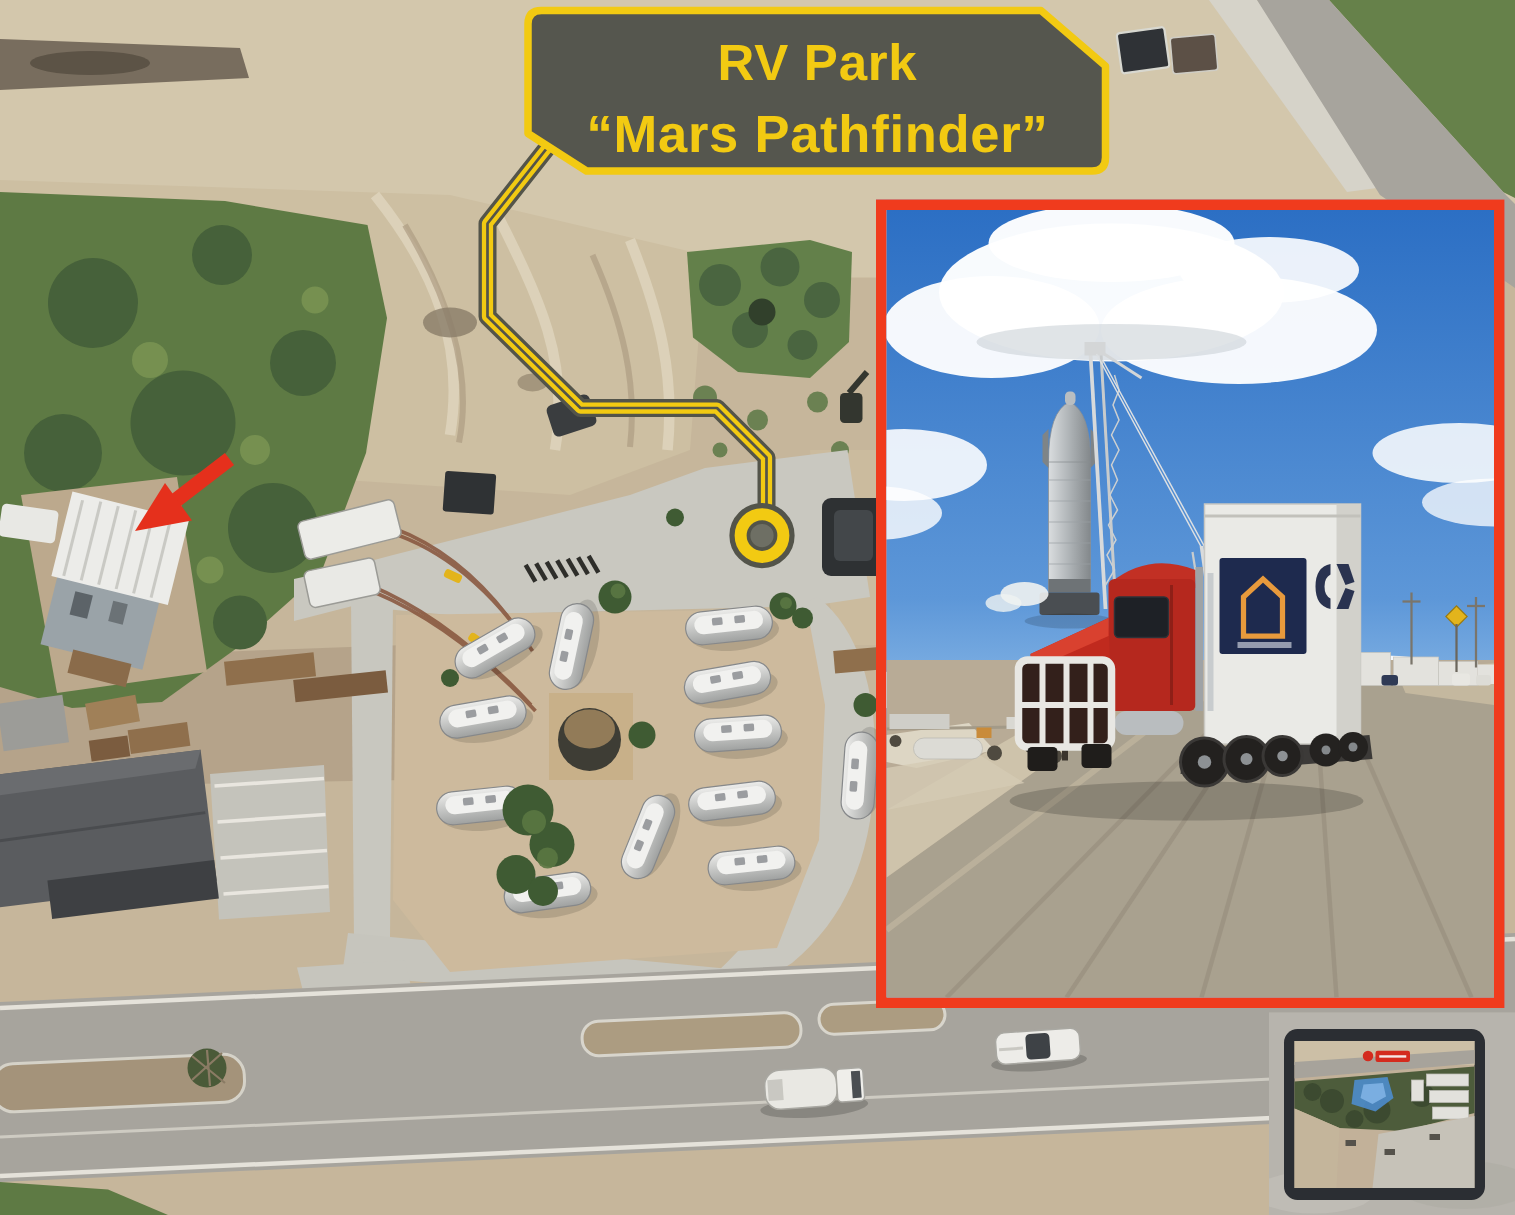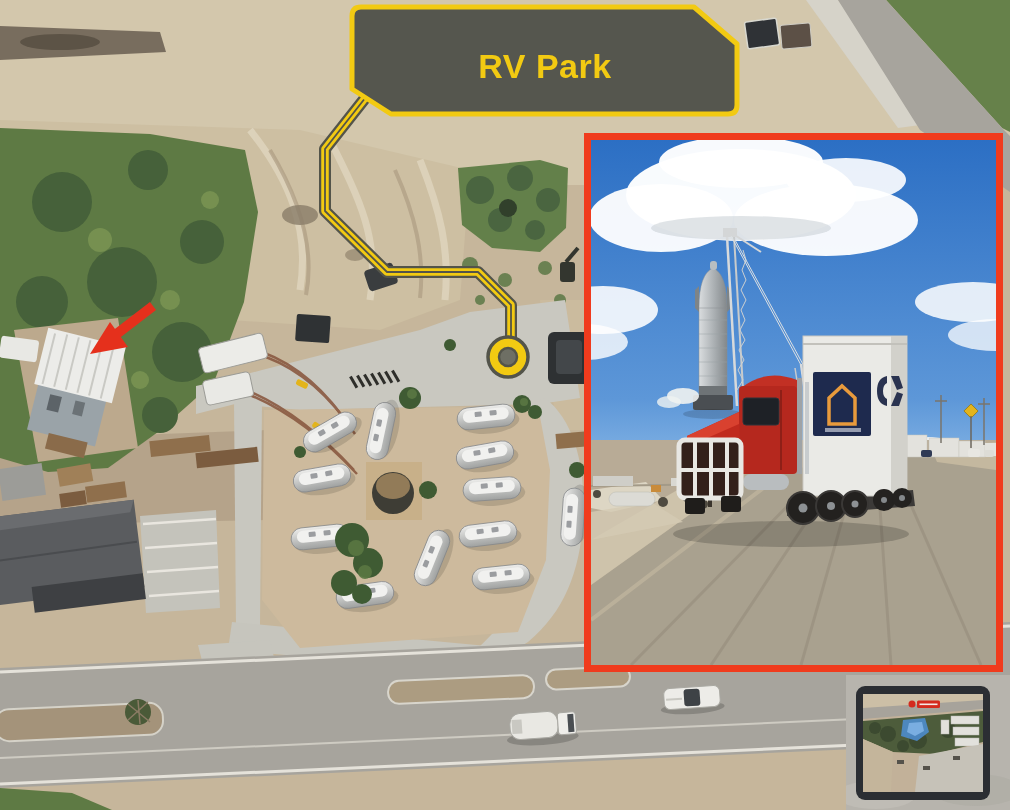--- a/index.html
+++ b/index.html
@@ -308,20 +308,21 @@
   </g>
 
   <g>
     <line x1="153" y1="306" x2="114" y2="336" class="red-fill" stroke="var(--alert-red)" stroke-width="10"></line>
     <polygon points="90,354 110,322 128,347" class="red-fill"></polygon>
   </g>
 </svg>
 
 <div id="callout-text" class="abs">
   <div class="l1">RV Park</div>
+  <div class="l2">“Mars Pathfinder”</div>
 </div>
 
 <div id="inset" class="abs">
 <svg width="405" height="525" viewBox="0 0 405 525">
   <defs>
     <linearGradient id="skyGrad" x1="0" y1="0" x2="0" y2="1">
       <stop offset="0" stop-color="#2C6FC4"></stop>
             <stop offset="0.75" stop-color="#5D97D8"></stop>
             <stop offset="1" stop-color="#8FBCE8"></stop>
     </linearGradient>

